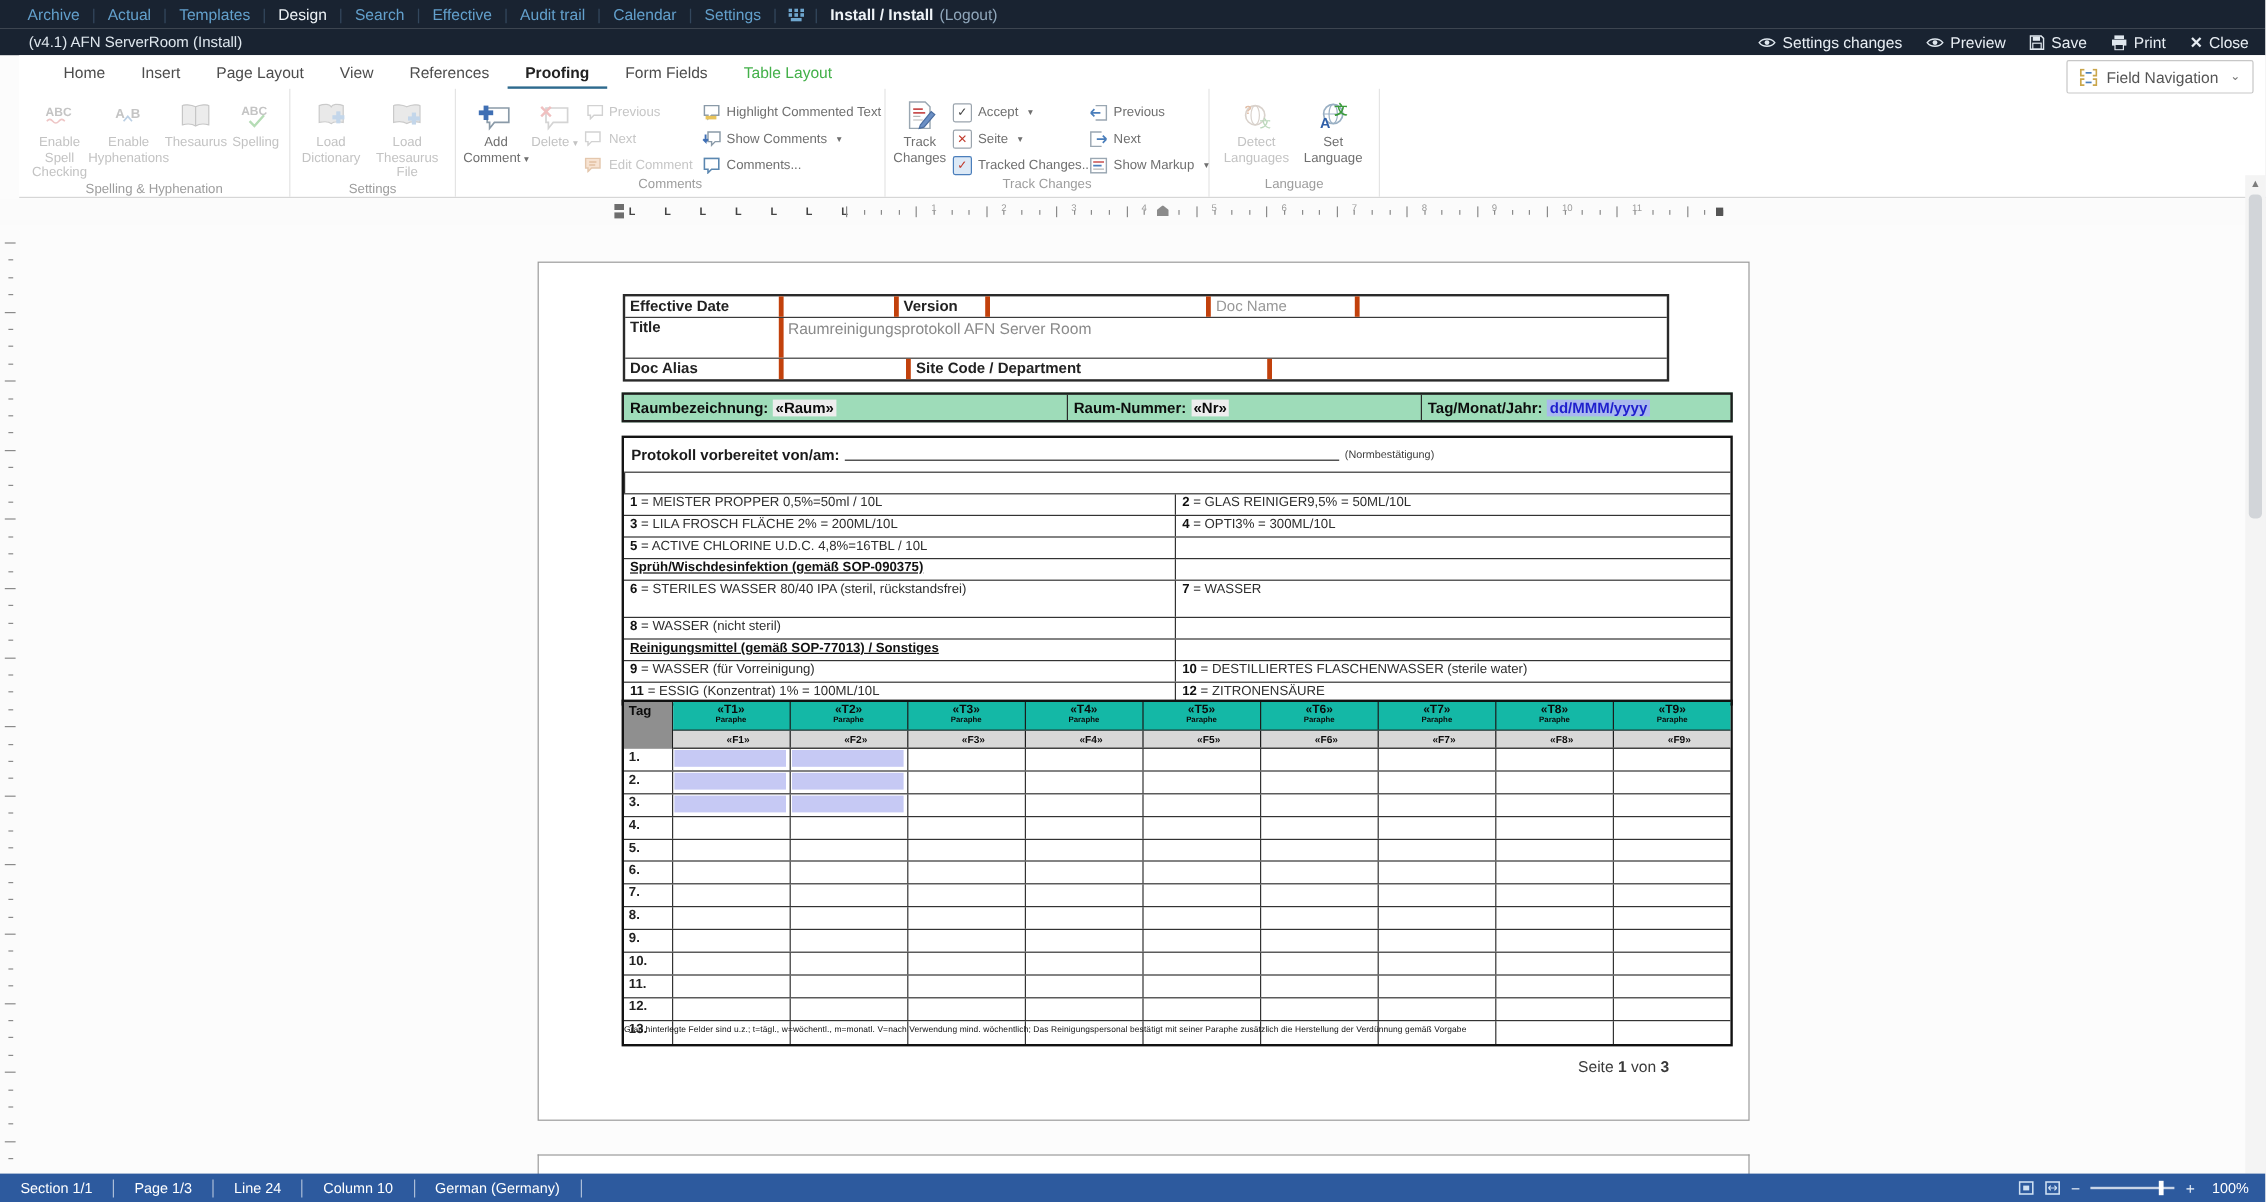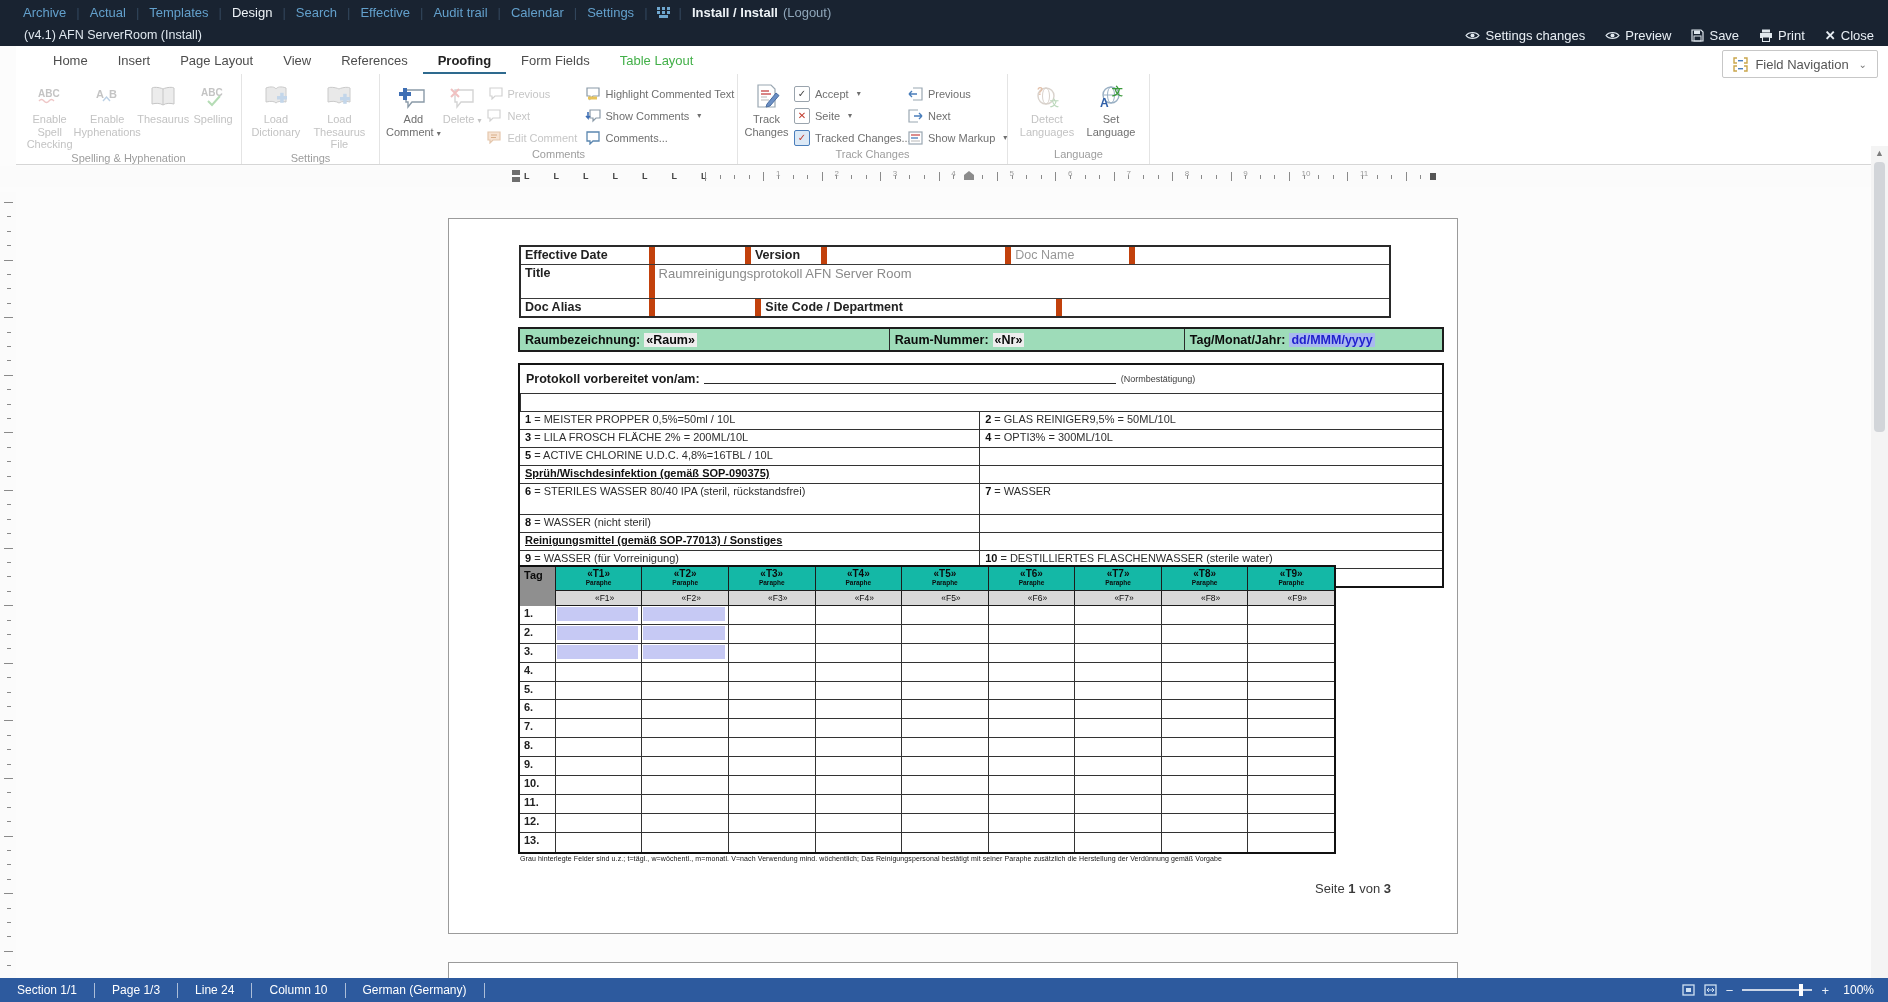--- a/index.html
+++ b/index.html
@@ -51,21 +51,21 @@
   .tickV{position:absolute;background:#8a8a8a;height:1px;}
   .rmarker{position:absolute;background:#6e6e6e;}
   
   .page{position:absolute;left:448px;width:1010px;background:#fff;border:1px solid #9b9b9b;box-sizing:border-box;}
   .page1{top:218px;height:716px;}
   .page2{top:962px;height:20px;border-bottom:none;}
   
   .ht{position:absolute;left:70px;top:26px;width:872px;border:2px solid #2a2a2a;box-sizing:border-box;font-size:12.5px;color:#222;}
   .ht-row{display:flex;border-top:1px solid #3a3a3a;}
   .ht-row:first-child{border-top:none;}
-  .ht-cell{border-left:6px solid #c2410c;padding:1px 4px 0;box-sizing:border-box;overflow:hidden;white-space:nowrap;}
+  .ht-cell{border-left:4px solid #c2410c;padding:1px 4px 0;box-sizing:border-box;overflow:hidden;white-space:nowrap;}
   .ht-cell:first-child{border-left:none;}
   .bold{font-weight:bold;}
   .gray{color:#979797;font-weight:normal;}
   .ht-val{color:#8a8a8a;font-size:13px;}
   
   .green-row{position:absolute;left:69px;top:108px;width:926px;height:25px;background:#9edcb9;
              border:2px solid #1d1d1d;box-sizing:border-box;display:flex;font-size:12.5px;color:#0c0c0c;}
   .gcell{display:flex;align-items:center;padding:0 5px;border-left:1px solid #2a2a2a;box-sizing:border-box;white-space:nowrap;}
   .gcell:first-child{border-left:none;}
   .chip{background:#ededed;padding:0 2px;margin-left:4px;font-weight:bold;}
@@ -76,32 +76,32 @@
   .prot-label{font-weight:bold;font-size:12.5px;color:#1a1a1a;}
   .prot-line{width:412px;height:11px;border-bottom:1.5px solid #2a2a2a;margin:0 5px 3px 4px;}
   .prot-note{font-size:9px;color:#3c3c3c;}
   .lrow{display:flex;border-top:1px solid #333;}
   .lcell{width:49.8%;box-sizing:border-box;padding:1px 5px 0;overflow:hidden;white-space:nowrap;}
   .lcell.right{width:50.2%;border-left:1px solid #333;}
   .lrow.h16{height:17px;} .lrow.h30{height:30px;}
   .sechead{font-weight:bold;text-decoration:underline;color:#111;}
   .inum{font-weight:bold;color:#111;}
   
-  .grid{position:absolute;left:69px;top:346px;width:818px;border:2px solid #111;box-sizing:border-box;}
+  .grid{position:absolute;left:69px;top:364px;width:926px;border:2px solid #111;box-sizing:border-box;}
   .g-head{display:flex;}
   .g-corner{width:4.4%;background:#8f8f8f;border-right:1px solid #1c1c1c;box-sizing:border-box;
             font-size:11px;font-weight:bold;color:#0c0c0c;padding:2px 0 0 4px;}
   .g-cols{flex:1;}
   .g-trow{display:flex;background:#14b8a6;border-bottom:1px solid #1c1c1c;height:23px;}
   .g-frow{display:flex;background:#d8d8d8;border-bottom:1px solid #1c1c1c;height:14px;}
   .g-tcell,.g-fcell{flex:1;border-right:1px solid #1c1c1c;box-sizing:border-box;text-align:center;color:#0c0c0c;overflow:hidden;}
   .g-tcell:last-child,.g-fcell:last-child{border-right:none;}
   .g-t{font-size:10px;font-weight:bold;line-height:11px;padding-top:1px;}
   .g-p{font-size:6.5px;font-weight:bold;line-height:8px;}
-  .g-fcell{font-size:8.5px;font-weight:normal;line-height:14px;padding-left:12px;}
+  .g-fcell{font-size:8.5px;font-weight:bold;line-height:14px;padding-left:12px;}
   .g-row{display:flex;height:18.9px;border-bottom:1px solid #333;box-sizing:border-box;}
   .g-row:last-child{border-bottom:none;}
   .g-num{width:4.4%;border-right:1px solid #333;box-sizing:border-box;font-size:11px;font-weight:600;color:#222;padding:1px 0 0 4px;}
   .g-cell{flex:1;border-right:1px solid #333;box-sizing:border-box;position:relative;}
   .g-cell:last-child{border-right:none;}
   .hl{position:absolute;left:1px;right:3px;top:1px;bottom:3px;background:#c6c9f4;}
   
   .footnote{position:absolute;left:71px;top:636px;width:880px;font-size:7px;color:#111;white-space:nowrap;letter-spacing:.1px;}
   .seite{position:absolute;left:69px;top:662px;width:873px;text-align:right;font-size:13px;color:#3a3a3a;}
   

